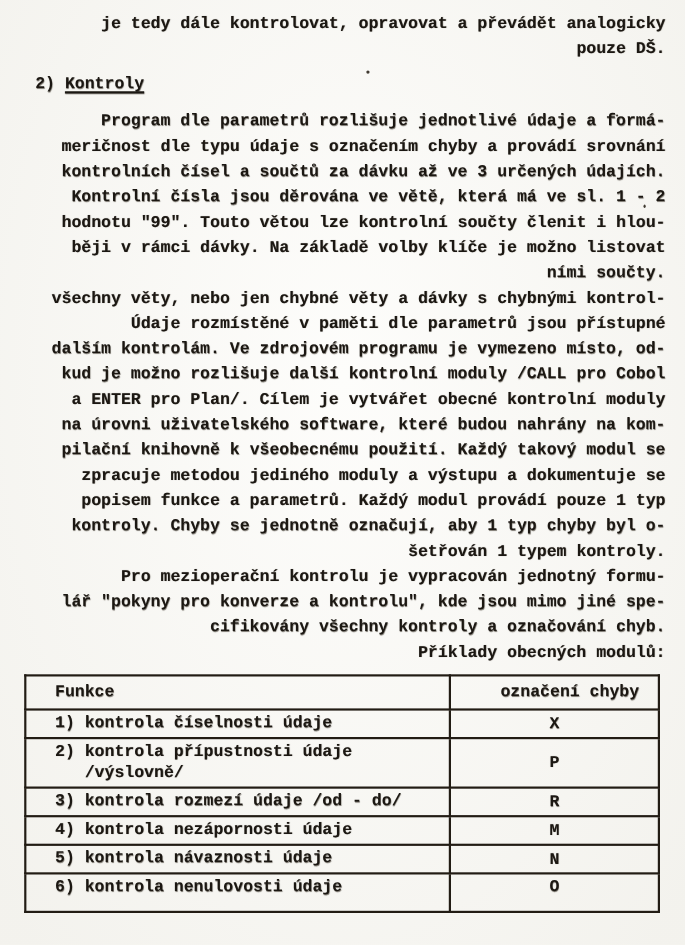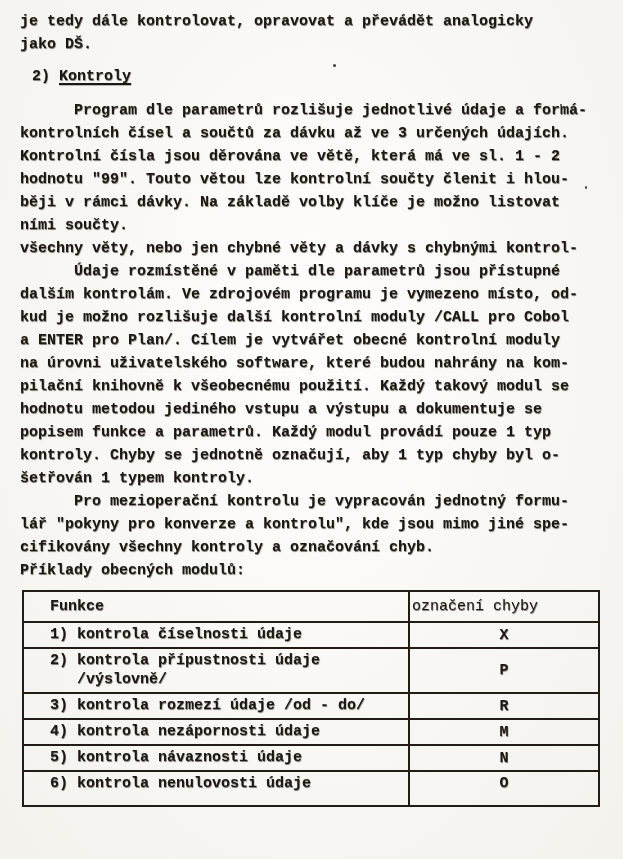--- a/index.html
+++ b/index.html
@@ -20,21 +20,21 @@
     background:
       radial-gradient(ellipse at 50% 40%, rgba(255,255,255,0.6), rgba(0,0,0,0.03) 95%),
       var(--paper);
     font-family: "Liberation Mono", "DejaVu Sans Mono", monospace;
     font-weight: 700;
     font-size: 15px;
     line-height: 23px;
     color: var(--ink);
     text-shadow: 0.4px 0.5px 0.7px rgba(28,20,10,0.55);
   }
-  .line { white-space: pre; }
+  .line { white-space: pre; text-align: right; }
   .heading {
     margin: 9px 0 11px 12px;
     white-space: pre;
   }
   .heading .title {
     text-decoration: underline;
     text-decoration-thickness: 2px;
     text-underline-offset: 3px;
   }
   .caption { margin: 0 0 8px 0; }
@@ -50,23 +50,23 @@
     line-height: 19px;
     font-size: 15px;
   }
   th.funkce-h {
     width: 386px;
     text-align: left;
     padding: 5px 6px 5px 26px;
     font-weight: 700;
   }
   th.mark-h {
-    text-align: left;
-    padding: 5px 2px;
-    font-weight: 400;
+    text-align: right;
+    padding: 5px 17px;
+    font-weight: 700;
   }
   td.cell-funkce { padding: 2px 6px 3px 26px; }
   td.cell-mark { text-align: center; vertical-align: middle; }
   tbody tr:last-child td { padding-bottom: 12px; }
   .cell-line { white-space: pre; }
   .speck {
     position: absolute;
     background: rgba(32,25,15,0.85);
     border-radius: 50%;
   }
@@ -74,42 +74,43 @@
   .speck.s2 { left: 585px; top: 186px; width: 2px; height: 3px; }
   .speck.s3 { left: 560px; top: 104px; width: 2px; height: 2px; }
 </style>
 </head>
 <body>
 
 <div class="page">
 
   <div>
       <div class="line">je tedy dále kontrolovat, opravovat a převádět analogicky</div>
-      <div class="line">jako DŠ.</div>
+      <div class="line">pouze DŠ.</div>
     </div>
 
   <div class="heading"><span>2) </span><span class="title">Kontroly</span></div>
 
   <div>
       <div class="line">      Program dle parametrů rozlišuje jednotlivé údaje a formá-</div>
+      <div class="line">meričnost dle typu údaje s označením chyby a provádí srovnání</div>
       <div class="line">kontrolních čísel a součtů za dávku až ve 3 určených údajích.</div>
       <div class="line">Kontrolní čísla jsou děrována ve větě, která má ve sl. 1 - 2</div>
       <div class="line">hodnotu "99". Touto větou lze kontrolní součty členit i hlou-</div>
       <div class="line">běji v rámci dávky. Na základě volby klíče je možno listovat</div>
       <div class="line">ními součty.</div>
       <div class="line">všechny věty, nebo jen chybné věty a dávky s chybnými kontrol-</div>
     </div>
   <div>
       <div class="line">      Údaje rozmístěné v paměti dle parametrů jsou přístupné</div>
       <div class="line">dalším kontrolám. Ve zdrojovém programu je vymezeno místo, od-</div>
       <div class="line">kud je možno rozlišuje další kontrolní moduly /CALL pro Cobol</div>
       <div class="line">a ENTER pro Plan/. Cílem je vytvářet obecné kontrolní moduly</div>
       <div class="line">na úrovni uživatelského software, které budou nahrány na kom-</div>
       <div class="line">pilační knihovně k všeobecnému použití. Každý takový modul se</div>
-      <div class="line">hodnotu metodou jediného vstupu a výstupu a dokumentuje se</div>
+      <div class="line">zpracuje metodou jediného moduly a výstupu a dokumentuje se</div>
       <div class="line">popisem funkce a parametrů. Každý modul provádí pouze 1 typ</div>
       <div class="line">kontroly. Chyby se jednotně označují, aby 1 typ chyby byl o-</div>
       <div class="line">šetřován 1 typem kontroly.</div>
     </div>
   <div>
       <div class="line">      Pro mezioperační kontrolu je vypracován jednotný formu-</div>
       <div class="line">lář "pokyny pro konverze a kontrolu", kde jsou mimo jiné spe-</div>
       <div class="line">cifikovány všechny kontroly a označování chyb.</div>
     </div>
 

